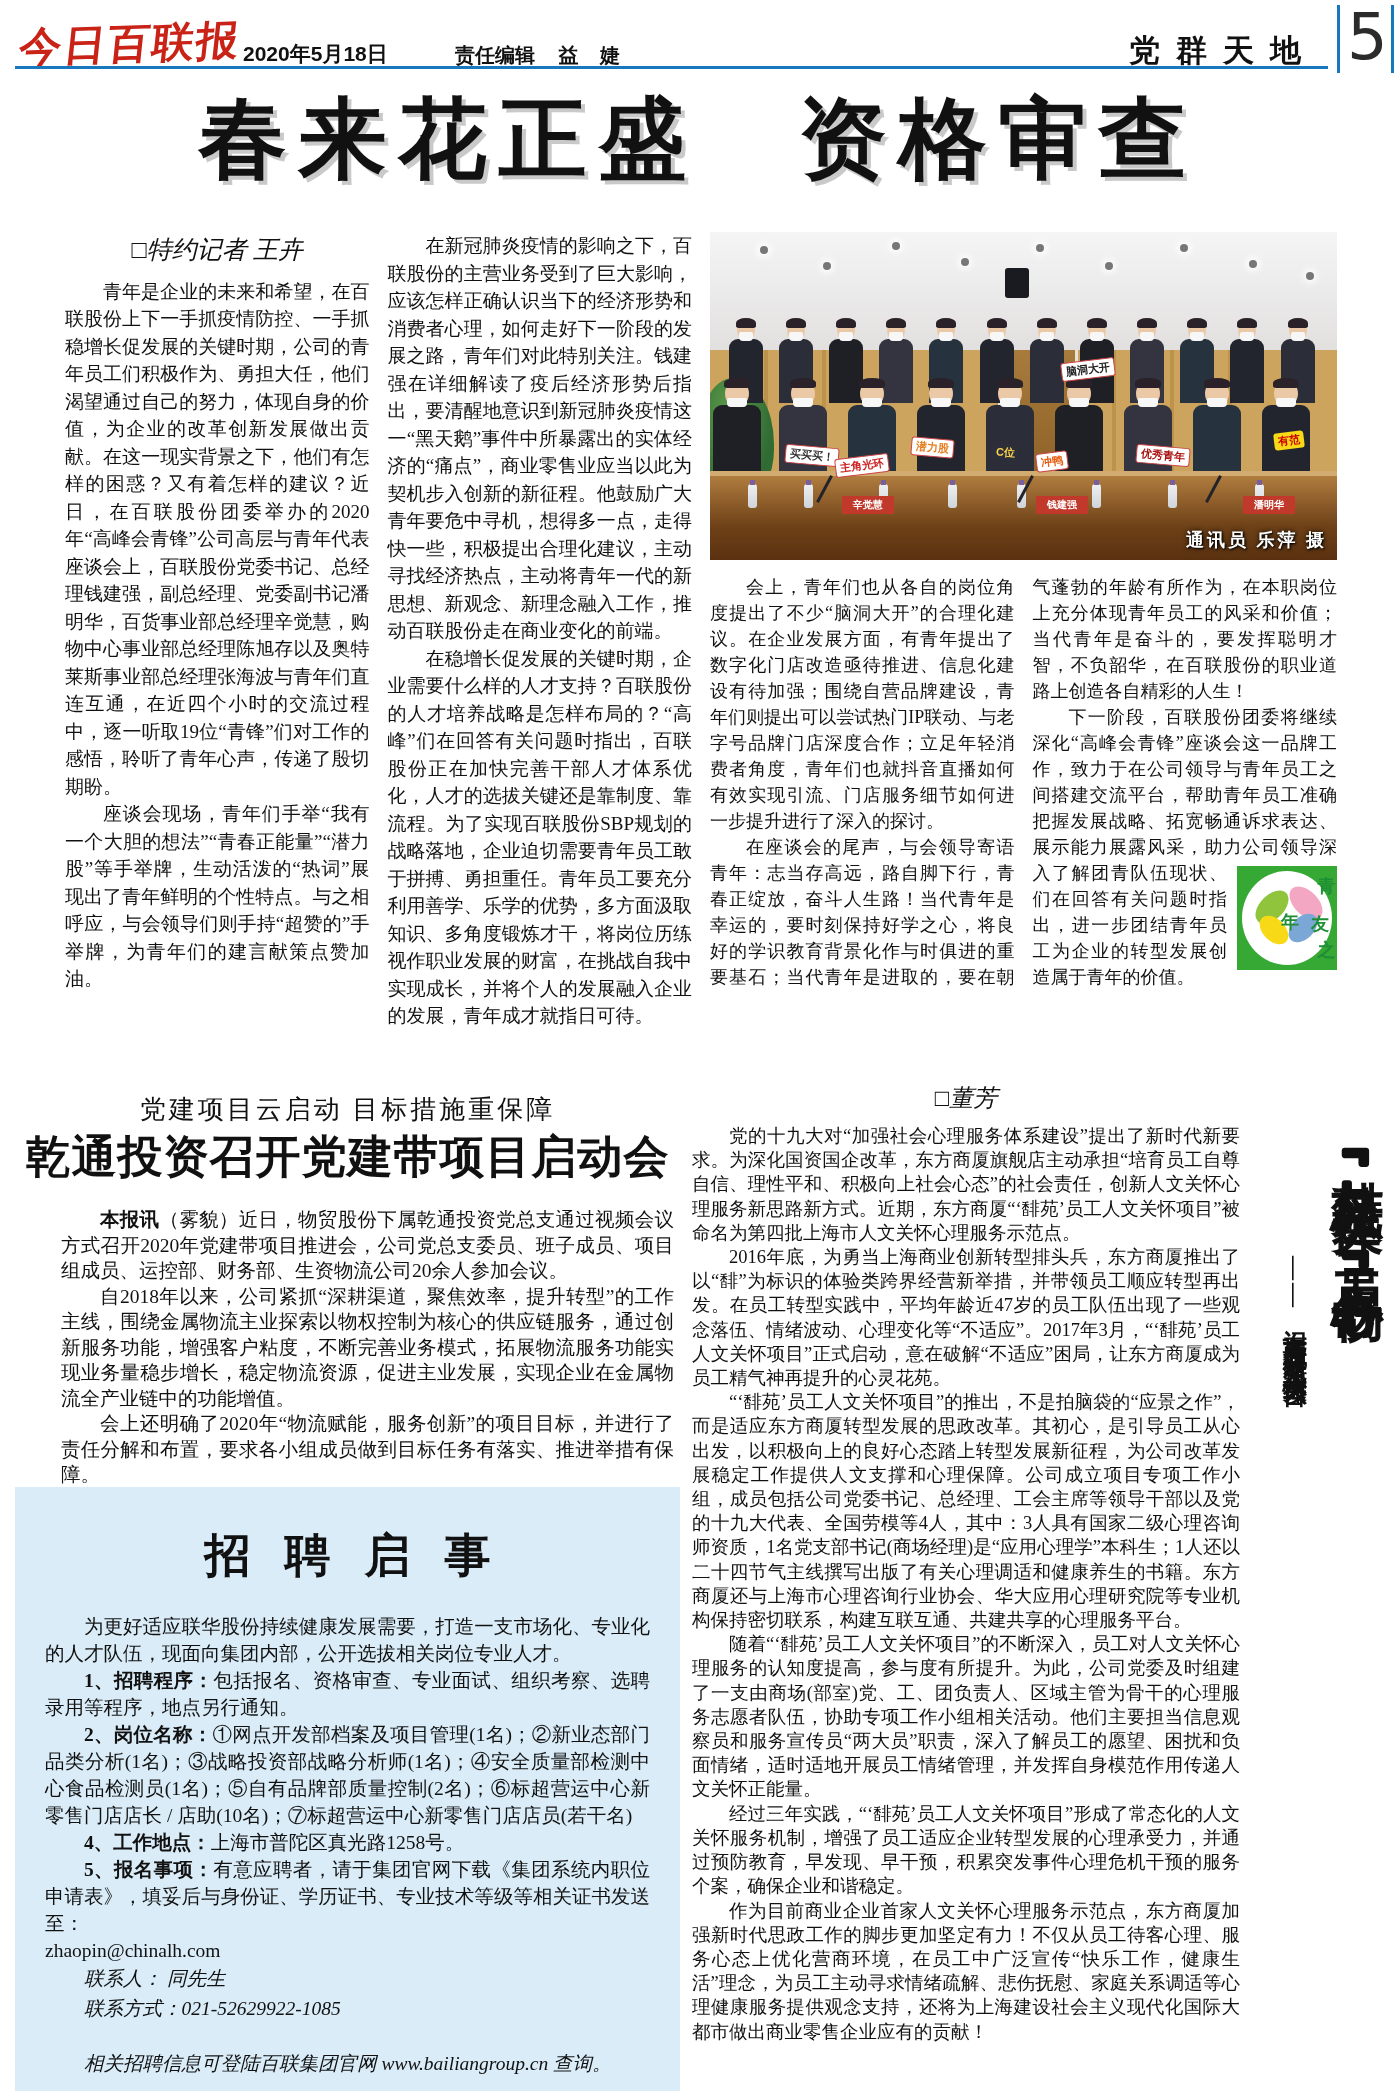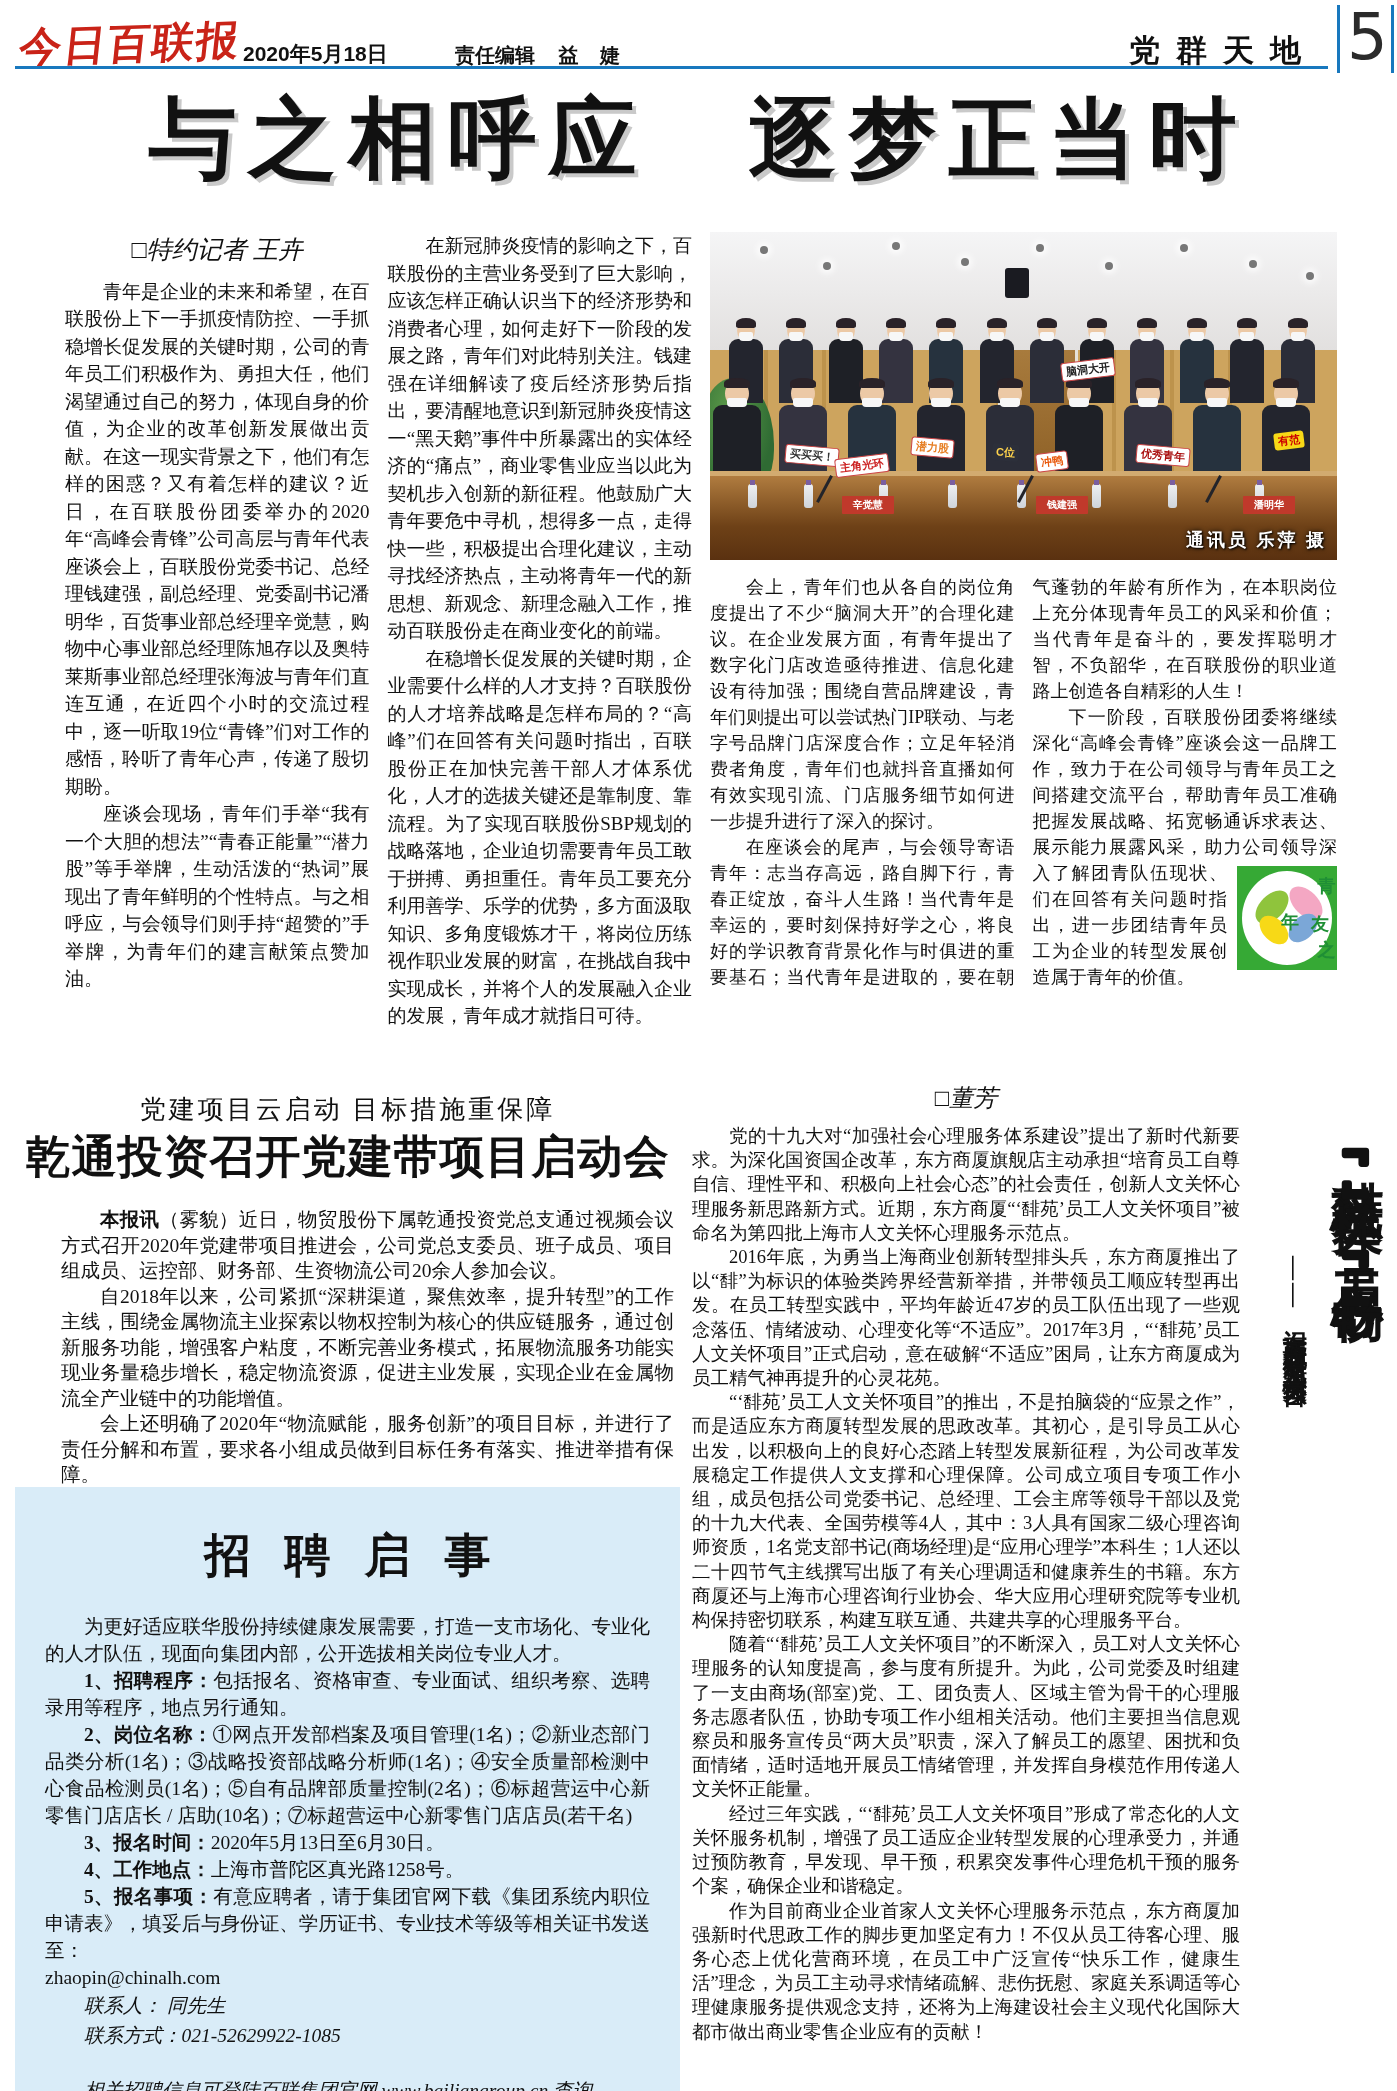--- a/index.html
+++ b/index.html
@@ -107,21 +107,21 @@
       <span>责任编辑</span>
       <b>益 婕</b>
     </div>
     <div class="section-name">党群天地</div>
     <div class="blue-rule"></div>
     <div class="pn-l"></div>
     <div class="page-no">5</div>
     <div class="pn-r"></div>
   </div>
 
-  <div class="headline sans">与之相呼应　逐梦正当时</div>
+  <div class="headline sans">春来花正盛　资格审查</div>
 
   <div class="article1">
     <div class="a1-left">
       <div class="byline">□特约记者 王卉</div>
       <p>青年是企业的未来和希望，在百联股份上下一手抓疫情防控、一手抓稳增长促发展的关键时期，公司的青年员工们积极作为、勇担大任，他们渴望通过自己的努力，体现自身的价值，为企业的改革创新发展做出贡献。在这一现实背景之下，他们有怎样的困惑？又有着怎样的建议？近日，在百联股份团委举办的2020年“高峰会青锋”公司高层与青年代表座谈会上，百联股份党委书记、总经理钱建强，副总经理、党委副书记潘明华，百货事业部总经理辛觉慧，购物中心事业部总经理陈旭存以及奥特莱斯事业部总经理张海波与青年们直连互通，在近四个小时的交流过程中，逐一听取19位“青锋”们对工作的感悟，聆听了青年心声，传递了殷切期盼。</p>
       <p>座谈会现场，青年们手举“我有一个大胆的想法”“青春正能量”“潜力股”等手举牌，生动活泼的“热词”展现出了青年鲜明的个性特点。与之相呼应，与会领导们则手持“超赞的”手举牌，为青年们的建言献策点赞加油。</p>
       <p>在新冠肺炎疫情的影响之下，百联股份的主营业务受到了巨大影响，应该怎样正确认识当下的经济形势和消费者心理，如何走好下一阶段的发展之路，青年们对此特别关注。钱建强在详细解读了疫后经济形势后指出，要清醒地意识到新冠肺炎疫情这一“黑天鹅”事件中所暴露出的实体经济的“痛点”，商业零售业应当以此为契机步入创新的新征程。他鼓励广大青年要危中寻机，想得多一点，走得快一些，积极提出合理化建议，主动寻找经济热点，主动将青年一代的新思想、新观念、新理念融入工作，推动百联股份走在商业变化的前端。</p>
       <p>在稳增长促发展的关键时期，企业需要什么样的人才支持？百联股份的人才培养战略是怎样布局的？“高峰”们在回答有关问题时指出，百联股份正在加快完善干部人才体系优化，人才的选拔关键还是靠制度、靠流程。为了实现百联股份SBP规划的战略落地，企业迫切需要青年员工敢于拼搏、勇担重任。青年员工要充分利用善学、乐学的优势，多方面汲取知识、多角度锻炼才干，将岗位历练视作职业发展的财富，在挑战自我中实现成长，并将个人的发展融入企业的发展，青年成才就指日可待。</p>
     </div>
     <div class="a1-right">
@@ -279,21 +279,20 @@
         <p><b>本报讯</b><span>（雾貌）近日，物贸股份下属乾通投资党总支通过视频会议方式召开2020年党建带项目推进会，公司党总支委员、班子成员、项目组成员、运控部、财务部、生资物流公司20余人参加会议。</span></p>
         <p>自2018年以来，公司紧抓“深耕渠道，聚焦效率，提升转型”的工作主线，围绕金属物流主业探索以物权控制为核心的供应链服务，通过创新服务功能，增强客户粘度，不断完善业务模式，拓展物流服务功能实现业务量稳步增长，稳定物流资源，促进主业发展，实现企业在金属物流全产业链中的功能增值。</p>
         <p>会上还明确了2020年“物流赋能，服务创新”的项目目标，并进行了责任分解和布置，要求各小组成员做到目标任务有落实、推进举措有保障。</p>
       </div>
 
       <div class="recruit">
         <div class="recruit-title">招聘启事</div>
         <p>为更好适应联华股份持续健康发展需要，打造一支市场化、专业化的人才队伍，现面向集团内部，公开选拔相关岗位专业人才。</p>
         <p><b>1、招聘程序：</b><span>包括报名、资格审查、专业面试、组织考察、选聘录用等程序，地点另行通知。</span></p>
         <p><b>2、岗位名称：</b><span>①网点开发部档案及项目管理(1名)；②新业态部门品类分析(1名)；③战略投资部战略分析师(1名)；④安全质量部检测中心食品检测员(1名)；⑤自有品牌部质量控制(2名)；⑥标超营运中心新零售门店店长 / 店助(10名)；⑦标超营运中心新零售门店店员(若干名)</span></p>
-        <p><b>3、报名时间：</b><span>2020年5月13日至6月30日。</span></p>
         <p><b>4、工作地点：</b><span>上海市普陀区真光路1258号。</span></p>
         <p><b>5、报名事项：</b><span>有意应聘者，请于集团官网下载《集团系统内职位申请表》，填妥后与身份证、学历证书、专业技术等级等相关证书发送至：</span></p>
         <p class="email-line">zhaopin@chinalh.com</p>
         <p class="contact">联系人： 同先生</p>
         <p class="contact">联系方式：021-52629922-1085</p>
         <p class="recruit-footer">相关招聘信息可登陆百联集团官网 www.bailiangroup.cn 查询。</p>
       </div>
     </div>
 
     <div class="bs-right">

